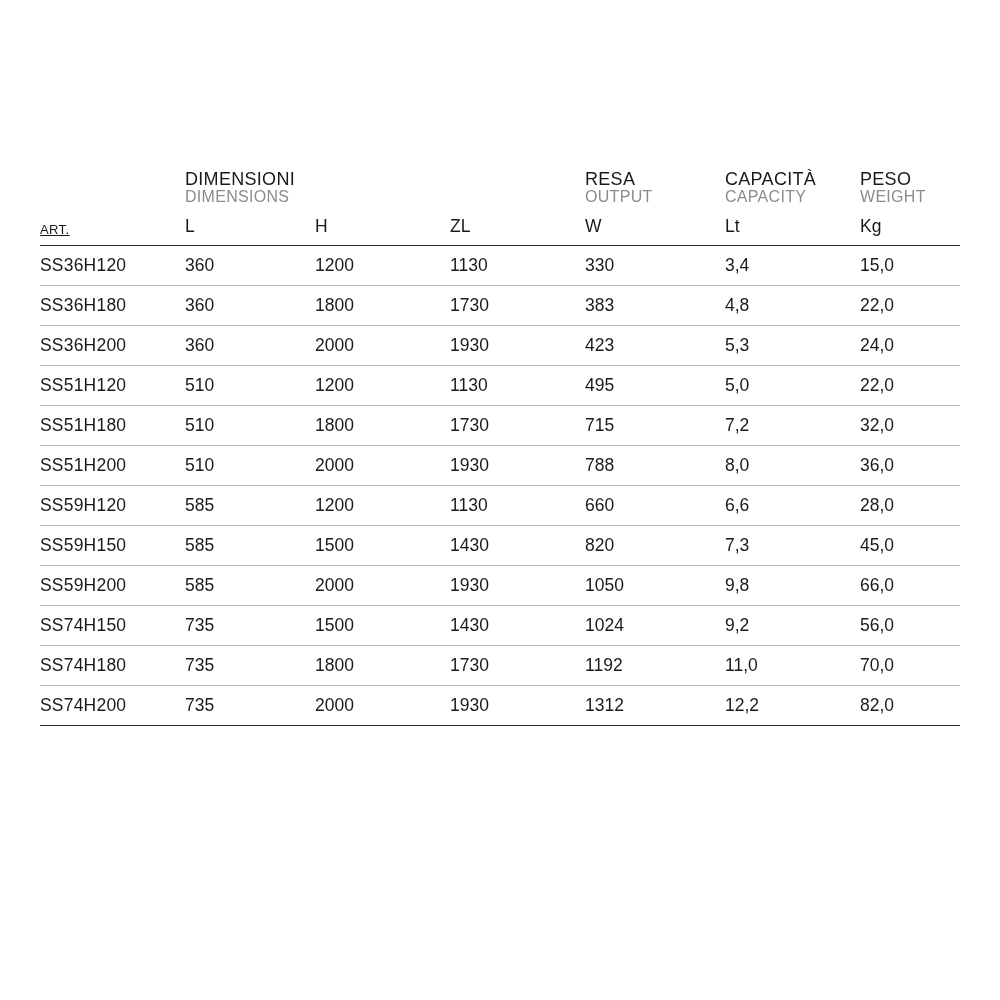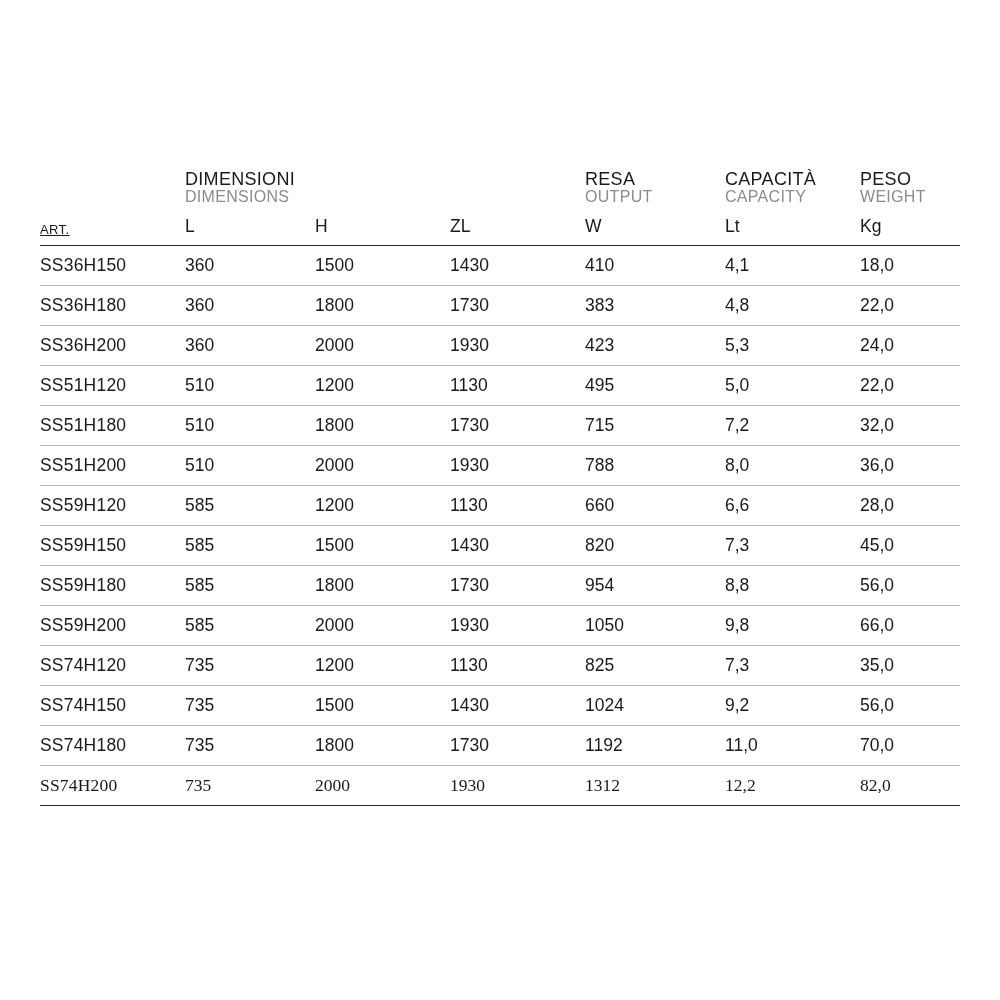--- a/index.html
+++ b/index.html
@@ -76,21 +76,20 @@
   
   tr.data-row td {
     font-size: 17.5px;
     padding: 9px 0 9px 0;
     border-bottom: 1px solid #b9b9b9;
     color: #1a1a1a;
     white-space: nowrap;
   }
   tr.data-row:last-child td {
     border-bottom: 1.6px solid #2b2b2b;
-    font-family: Liberation Serif, serif;
   }
   tr.data-row td.art-cell {
     font-size: 17.5px;
     letter-spacing: 0.2px;
   }
 
   td.art-cell { padding-left: 6px; }
 </style>
 </head>
 <body>
@@ -139,27 +138,27 @@
         <td>L</td>
         <td>H</td>
         <td>ZL</td>
         <td>W</td>
         <td>Lt</td>
         <td>Kg</td>
       </tr>
     </thead>
     <tbody>
       <tr class="data-row">
-        <td class="art-cell">SS36H150</td>
+        <td class="art-cell">SS36H120</td>
         <td>360</td>
-        <td>1500</td>
-        <td>1430</td>
-        <td>410</td>
-        <td>4,1</td>
-        <td>18,0</td>
+        <td>1200</td>
+        <td>1130</td>
+        <td>330</td>
+        <td>3,4</td>
+        <td>15,0</td>
       </tr>
       <tr class="data-row">
         <td class="art-cell">SS36H180</td>
         <td>360</td>
         <td>1800</td>
         <td>1730</td>
         <td>383</td>
         <td>4,8</td>
         <td>22,0</td>
       </tr>
@@ -211,45 +210,27 @@
       <tr class="data-row">
         <td class="art-cell">SS59H150</td>
         <td>585</td>
         <td>1500</td>
         <td>1430</td>
         <td>820</td>
         <td>7,3</td>
         <td>45,0</td>
       </tr>
       <tr class="data-row">
-        <td class="art-cell">SS59H180</td>
-        <td>585</td>
-        <td>1800</td>
-        <td>1730</td>
-        <td>954</td>
-        <td>8,8</td>
-        <td>56,0</td>
-      </tr>
-      <tr class="data-row">
         <td class="art-cell">SS59H200</td>
         <td>585</td>
         <td>2000</td>
         <td>1930</td>
         <td>1050</td>
         <td>9,8</td>
         <td>66,0</td>
-      </tr>
-      <tr class="data-row">
-        <td class="art-cell">SS74H120</td>
-        <td>735</td>
-        <td>1200</td>
-        <td>1130</td>
-        <td>825</td>
-        <td>7,3</td>
-        <td>35,0</td>
       </tr>
       <tr class="data-row">
         <td class="art-cell">SS74H150</td>
         <td>735</td>
         <td>1500</td>
         <td>1430</td>
         <td>1024</td>
         <td>9,2</td>
         <td>56,0</td>
       </tr>

